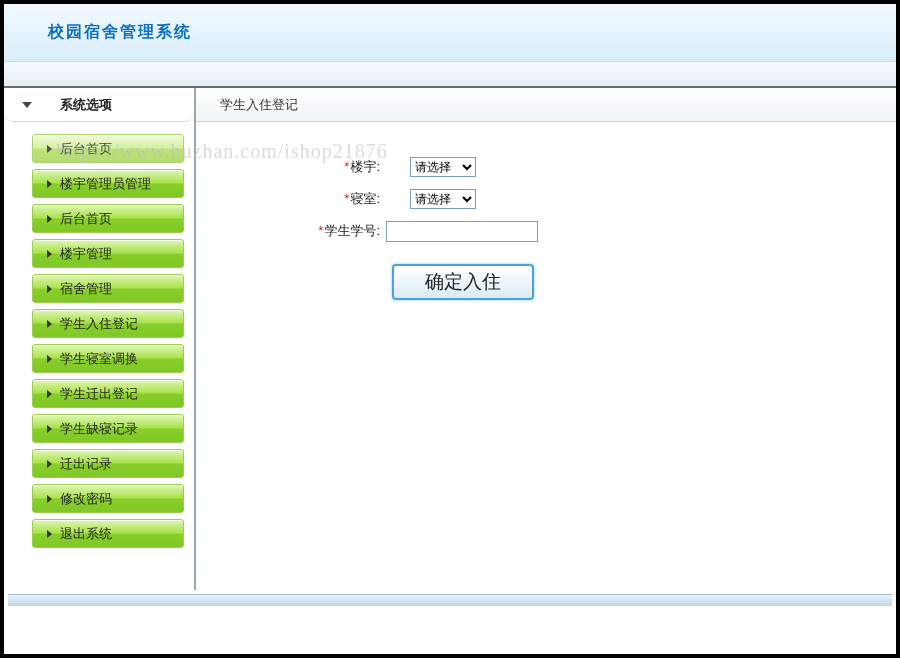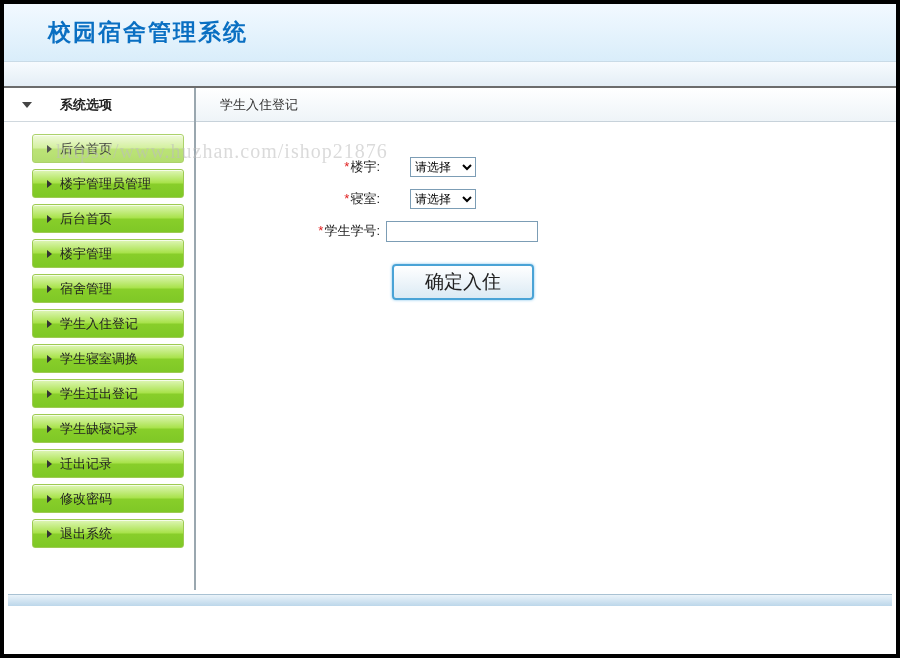--- a/index.html
+++ b/index.html
@@ -21,21 +21,21 @@
   .header {
     height: 58px;
     background: linear-gradient(#f2f9ff, #d9edfa);
     border-bottom: 1px solid #c9dbe7;
     display: flex;
     align-items: center;
     padding-left: 44px;
   }
   .header-title {
     color: #0a6fc2;
-    font-size: 23px;
+    font-size: 16px;
     font-weight: bold;
     letter-spacing: 2px;
   }
   .toolbar-strip {
     height: 26px;
     background: linear-gradient(#f7fbfe, #e4eef6);
     border-bottom: 2px solid #6c6c6c;
   }
 
   .main-area {
@@ -49,20 +49,21 @@
     border-right: 2px solid #9aa7af;
     background: #fff;
     padding-top: 0;
   }
   .sidebar-title-row {
     height: 34px;
     display: flex;
     align-items: center;
     border-bottom: 1px solid #d0d8de;
     padding-left: 18px;
+    border-radius: 9px;
   }
   .collapse-icon {
     width: 0; height: 0;
     border-left: 5px solid transparent;
     border-right: 5px solid transparent;
     border-top: 6px solid #444;
     margin-right: 28px;
   }
   .sidebar-title {
     font-weight: bold;

